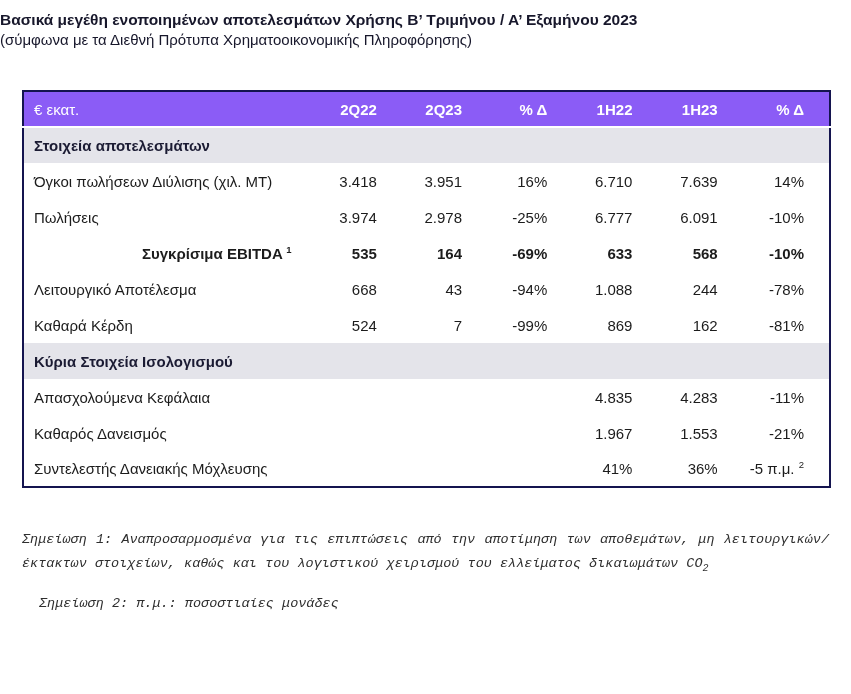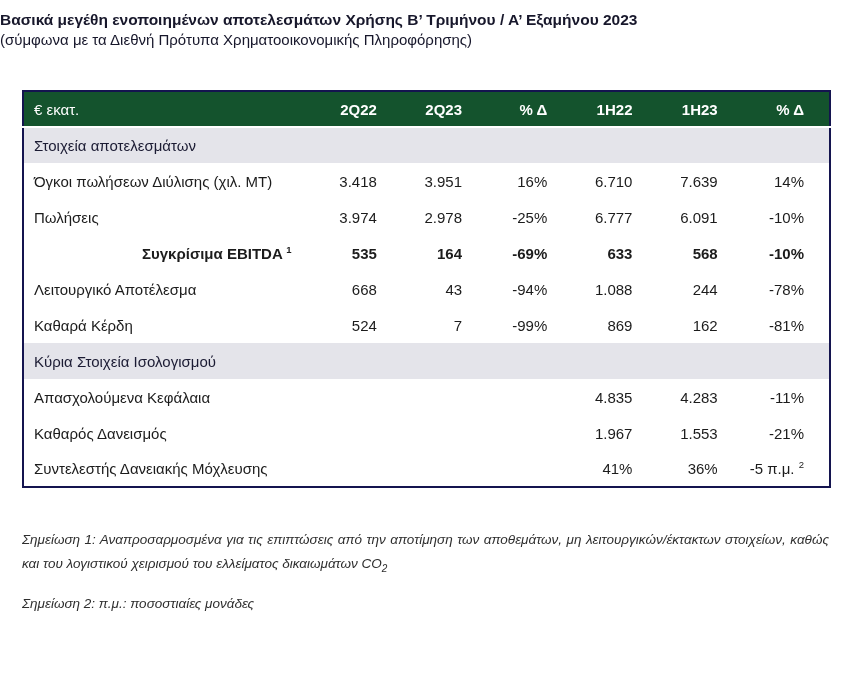--- a/index.html
+++ b/index.html
@@ -42,66 +42,67 @@
     box-sizing: border-box;
     height: 36px;
     padding: 0;
     font-size: 15px;
     vertical-align: middle;
     color: #1c1c1c;
     white-space: nowrap;
     overflow: hidden;
   }
   thead th {
-    background: #14532d;
+    background: #8b5cf6;
     color: #ffffff;
     border-bottom: 2px solid #ffffff;
   }
   th.unit-cell {
     text-align: left;
     padding-left: 10px;
     font-weight: 400;
   }
   th.num-cell { font-weight: 700; }
   .num-cell { text-align: right; }
   .last { padding-right: 25px; }
   td.label-cell {
     text-align: left;
     padding-left: 10px;
   }
   td.section-cell {
     background: #e4e4ea;
-    font-weight: 400;
+    font-weight: 700;
     text-align: left;
     padding-left: 10px;
     color: #1b1b33;
   }
   tr.bold-row td { font-weight: 700; text-align: right; }
   sup {
     font-size: 9.5px;
     vertical-align: super;
     line-height: 0;
   }
   sub {
     font-size: 10px;
     vertical-align: sub;
     line-height: 0;
   }
   .footnotes {
     margin: 40px 22px 0 22px;
+    font-family: Liberation Mono, monospace;
   }
   p.footnote {
     margin: 0;
     font-style: italic;
     font-size: 13.5px;
     line-height: 24px;
     color: #2e2e2e;
     text-align: justify;
   }
-  p.footnote + p.footnote { margin-top: 16px; }
+  p.footnote + p.footnote { margin-top: 16px; margin-left: 17px; }
 </style>
 </head>
 <body>
 
 <div class="titles">
   <div class="page-title">Βασικά μεγέθη ενοποιημένων αποτελεσμάτων Χρήσης Β’ Τριμήνου / Α’ Εξαμήνου 2023</div>
   <div class="page-subtitle">(σύμφωνα με τα Διεθνή Πρότυπα Χρηματοοικονομικής Πληροφόρησης)</div>
 </div>
 
 <table class="kpi">

